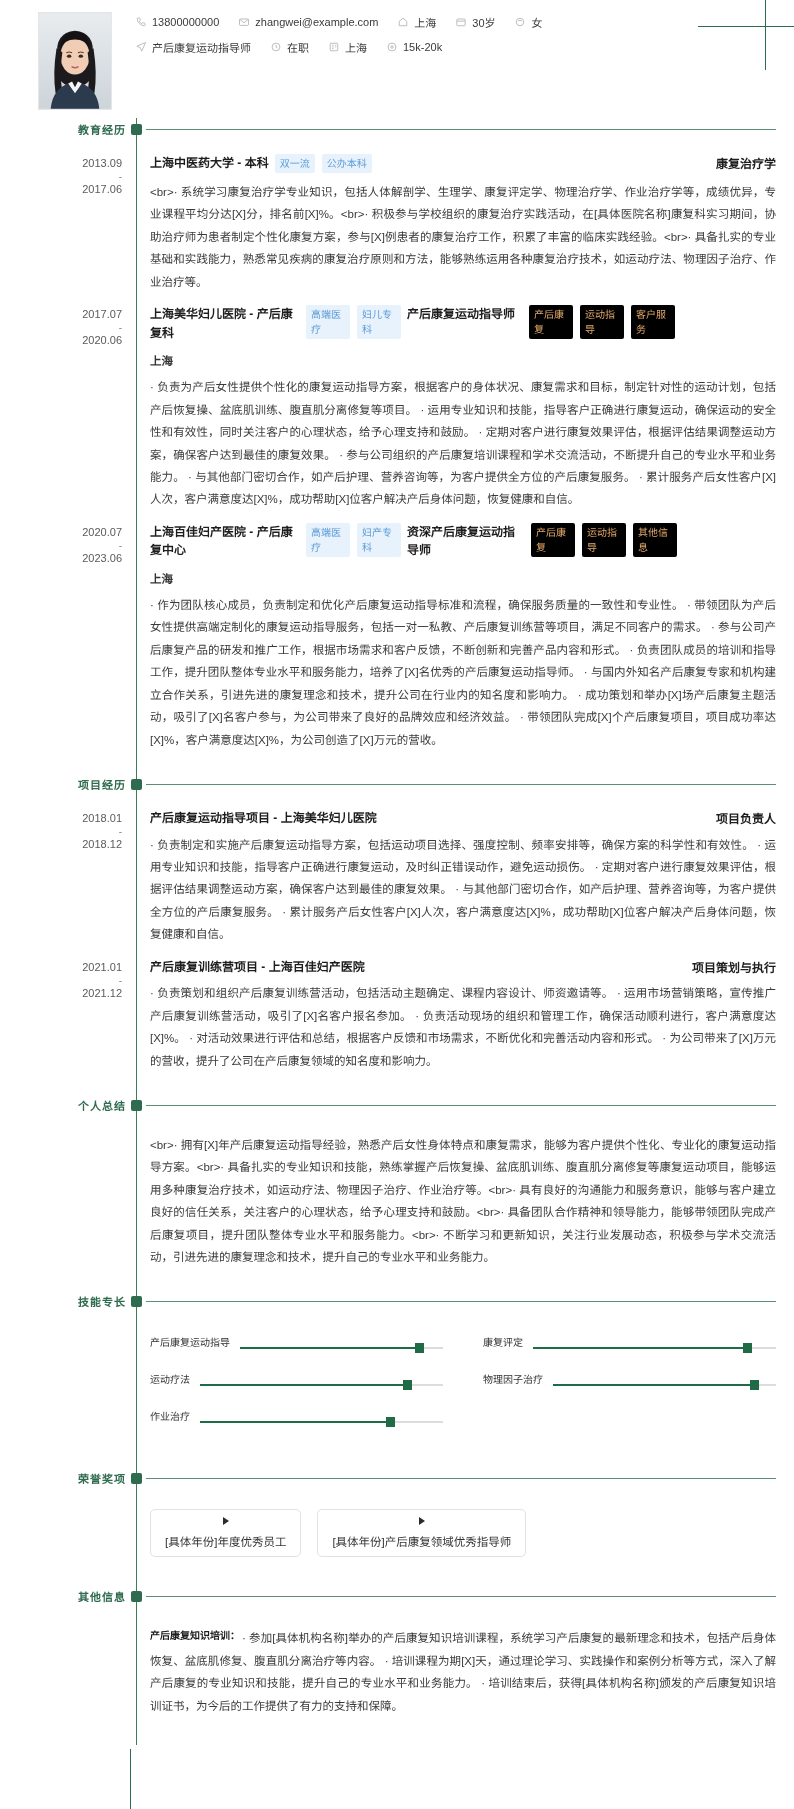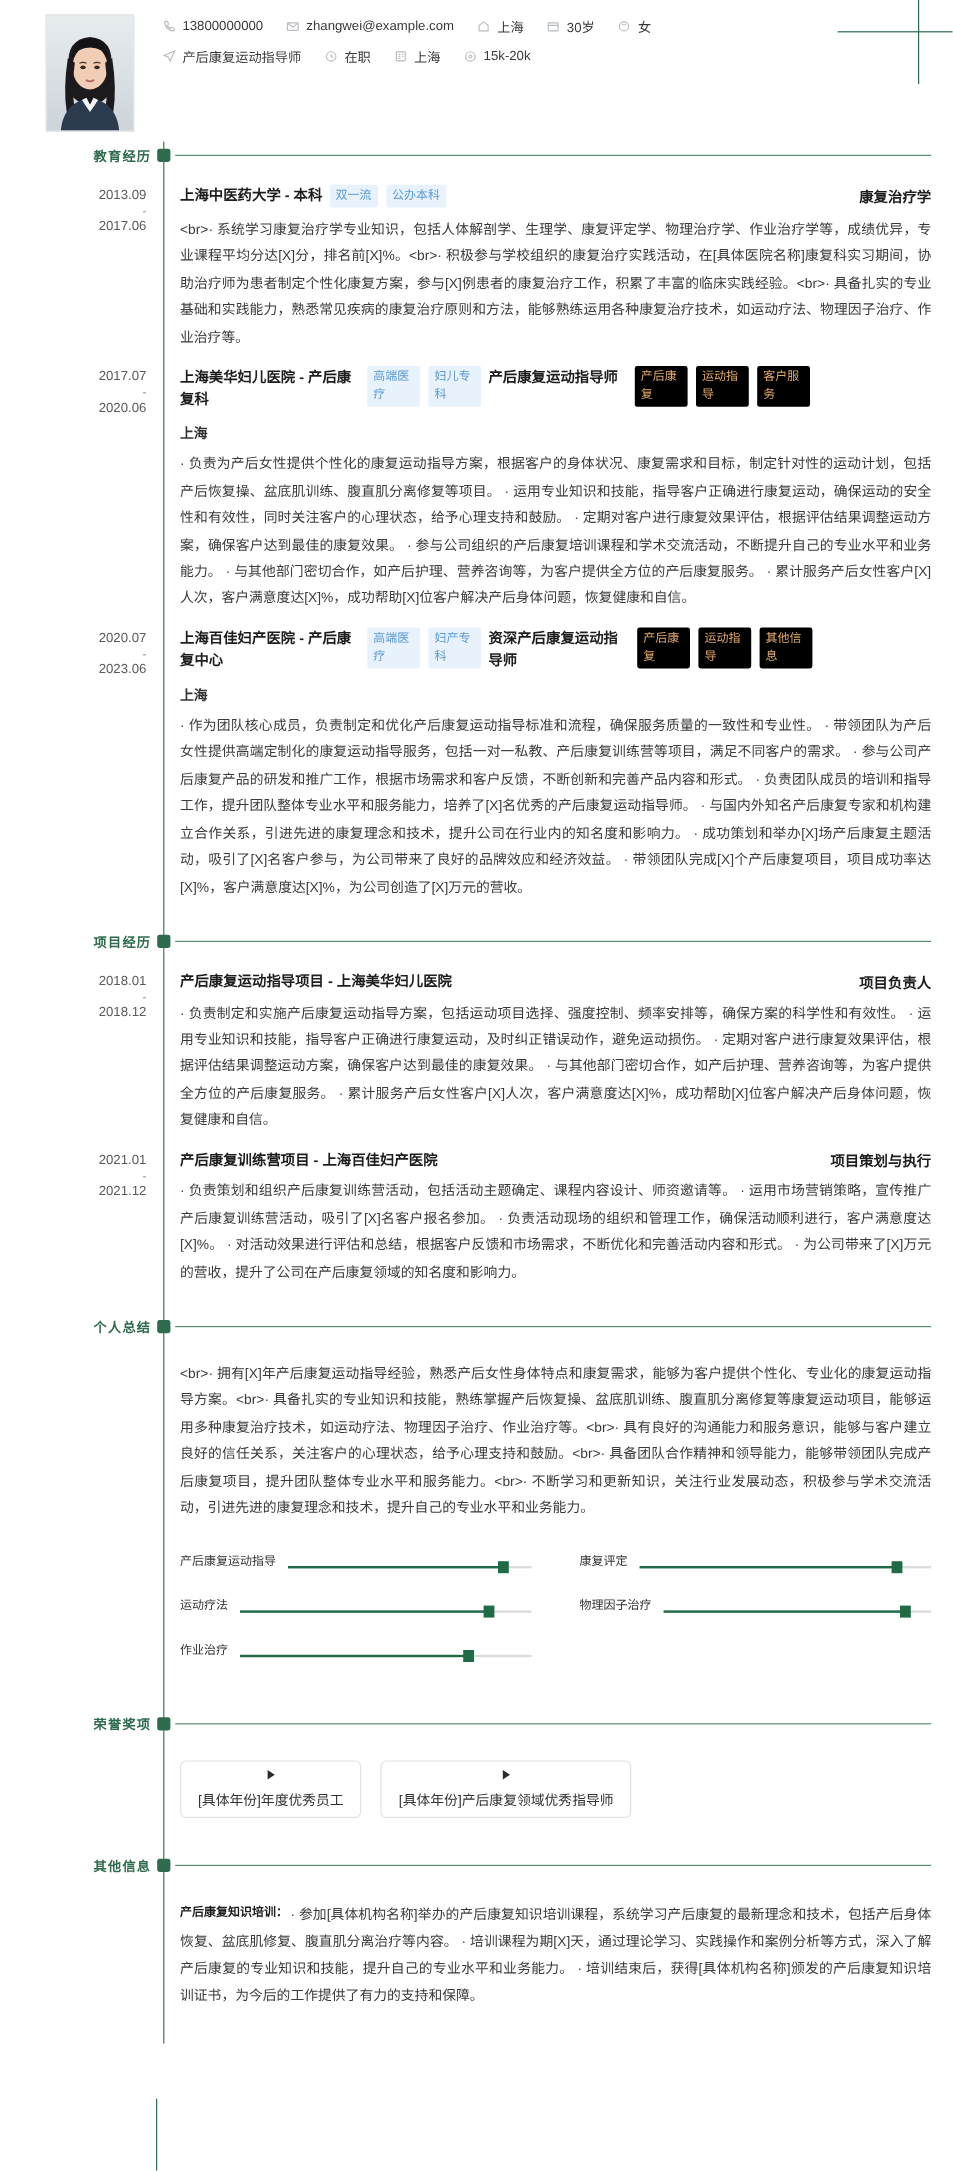--- a/index.html
+++ b/index.html
@@ -569,20 +569,25 @@
         <div class="sec-title">个人总结</div>
         <div class="sec-node"></div>
         <div class="sec-rule"></div>
       </div>
       <div class="summary-box">
         <div class="e-desc">&lt;br&gt;· 拥有[X]年产后康复运动指导经验，熟悉产后女性身体特点和康复需求，能够为客户提供个性化、专业化的康复运动指导方案。&lt;br&gt;· 具备扎实的专业知识和技能，熟练掌握产后恢复操、盆底肌训练、腹直肌分离修复等康复运动项目，能够运用多种康复治疗技术，如运动疗法、物理因子治疗、作业治疗等。&lt;br&gt;· 具有良好的沟通能力和服务意识，能够与客户建立良好的信任关系，关注客户的心理状态，给予心理支持和鼓励。&lt;br&gt;· 具备团队合作精神和领导能力，能够带领团队完成产后康复项目，提升团队整体专业水平和服务能力。&lt;br&gt;· 不断学习和更新知识，关注行业发展动态，积极参与学术交流活动，引进先进的康复理念和技术，提升自己的专业水平和业务能力。</div>
       </div>
     </div>
 
     <div class="section">
+      <div class="sec-head" style="margin-top:16px">
+        <div class="sec-title">技能专长</div>
+        <div class="sec-node"></div>
+        <div class="sec-rule"></div>
+      </div>
       <div class="skills-wrap">
         <div class="skill">
           <span class="sk-name">产后康复运动指导</span>
           <span class="sk-bar">
             <span class="sk-fill" style="width: 88%;"></span>
             <span class="sk-knob" style="left: 88%;"></span>
           </span>
         </div>
         <div class="skill">
           <span class="sk-name">康复评定</span>

